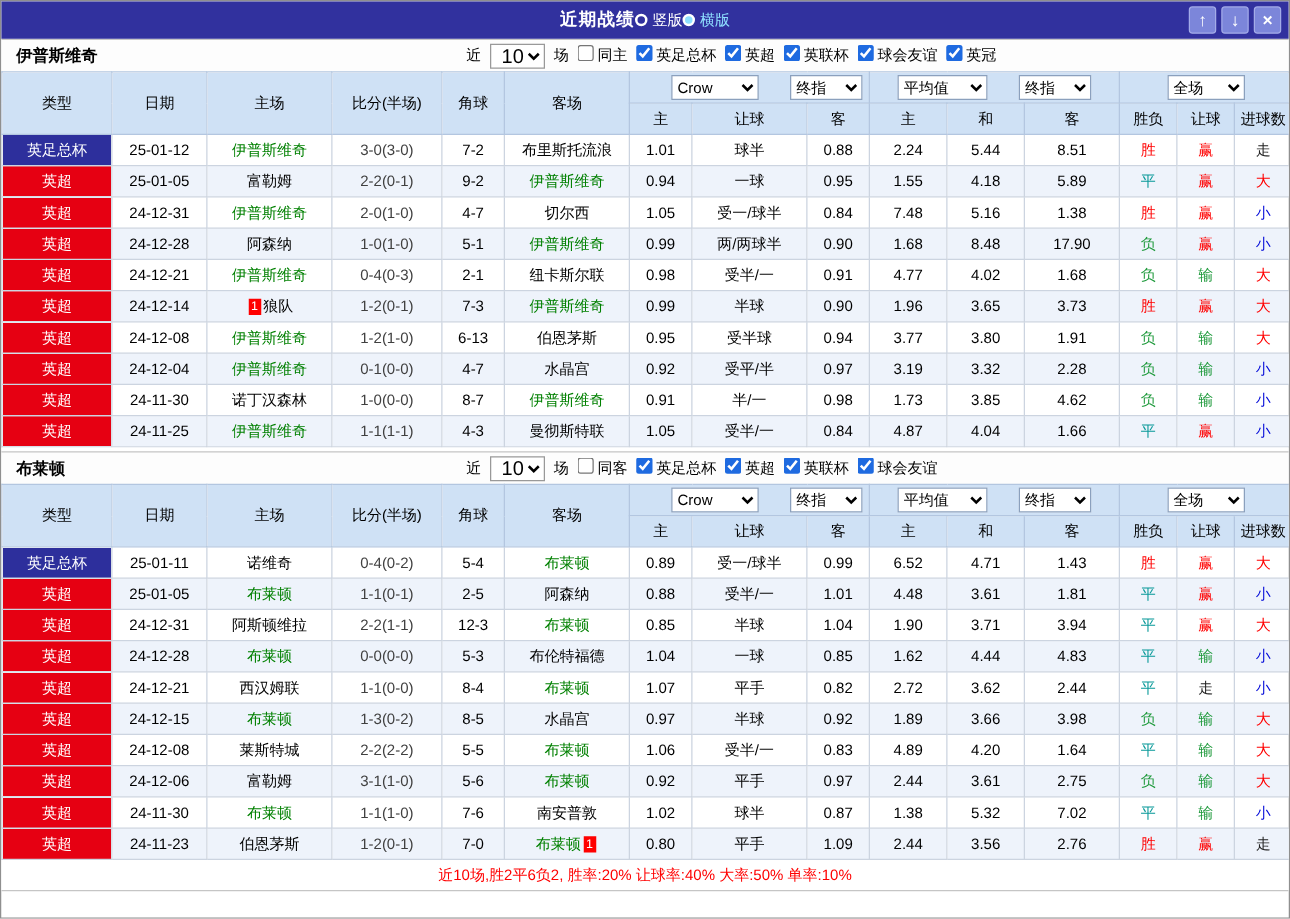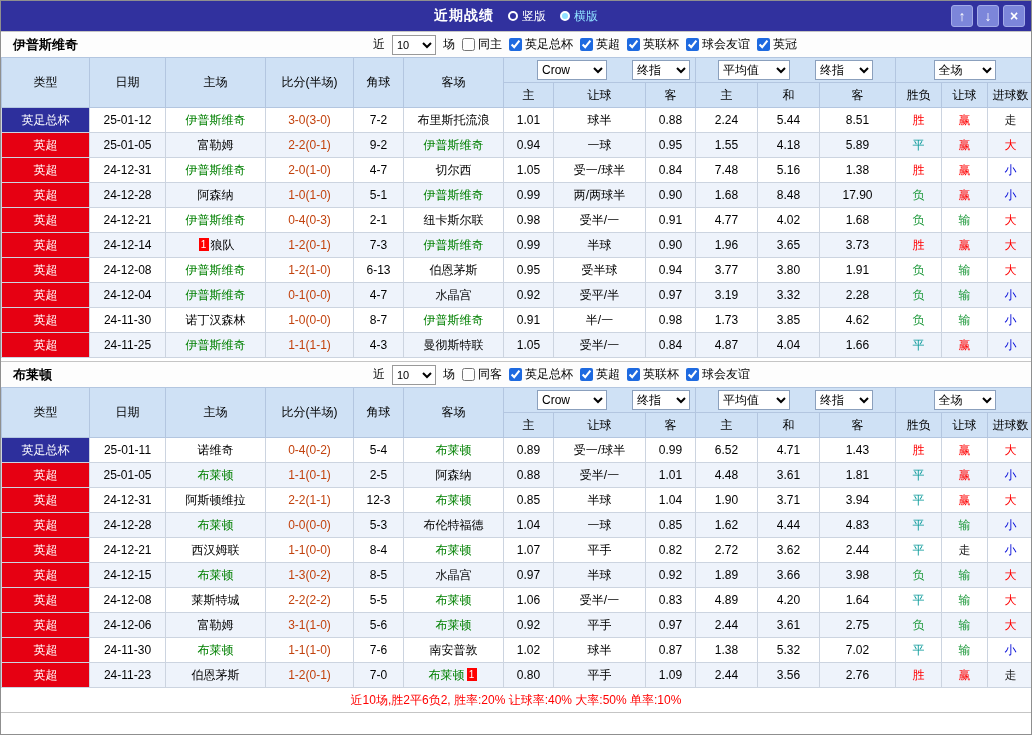--- a/index.html
+++ b/index.html
@@ -1,51 +1,51 @@
 <!DOCTYPE html>
 <html><head>
 <meta charset="utf-8">
 <style>
   * { box-sizing: border-box; margin: 0; padding: 0; }
   body { font-family: "Liberation Sans", "DejaVu Sans", sans-serif; font-size: 12px; color: #000; background: #fff; }
   .window { width: 1032px; height: 735px; border: 1px solid #8f8f8f; background: #fff; overflow: hidden; margin: 0 auto; }
 
   
   .titlebar { height: 30px; background: #31319e; color: #fff; display: flex; align-items: center; position: relative; }
-  .titlebar-center { margin: 0 auto; display: flex; align-items: center; gap: 14px; }
+  .titlebar-center { margin: 0 auto; display: flex; align-items: center; }
   .title { font-weight: bold; font-size: 14px; letter-spacing: 1px; }
   .radio-item { display: inline-flex; align-items: center; gap: 4px; cursor: pointer; }
   .radio { display: inline-block; width: 10px; height: 10px; border: 2px solid #fff; border-radius: 50%; background: transparent; }
   .radio.sel { background: #8fe0ff; }
   .lbl-on { color: #8fe0ff; }
   .titlebar-buttons { position: absolute; right: 6px; top: 4px; display: flex; gap: 4px; }
   .tb-btn { width: 22px; height: 22px; background: #7c86da; border: 1px solid #a3abe8; border-radius: 3px;
             color: #fff; font-size: 14px; font-weight: bold; line-height: 20px; text-align: center; cursor: pointer; }
 
   
   .section-header { height: 26px; display: flex; align-items: center; background: #fdfdfd; border-top: 1px solid #c5c5c5; }
   .team-name { font-weight: bold; font-size: 13px; padding-left: 12px; width: 372px; flex: none; }
   .filters { display: flex; align-items: center; gap: 7px; }
-  .filters select { height: 20px; font-size: 11px; border: 1px solid #999; background: #fff; }
-  label.chk { display: inline-flex; align-items: center; gap: 3px; cursor: pointer; }
+  .filters select { height: 20px; font-size: 16px; border: 1px solid #999; background: #fff; text-align: right; }
+  label.chk { display: inline-flex; align-items: flex-start; gap: 3px; cursor: pointer; }
   input[type="checkbox"] { width: 13px; height: 13px; accent-color: #1e6ae0; cursor: pointer; }
 
   
   table { width: 100%; border-collapse: collapse; table-layout: fixed; }
   th, td { border: 1px solid #ccd4e0; text-align: center; height: 25px; padding: 0 1px;
            overflow: hidden; white-space: nowrap; font-weight: normal; }
   thead th { background: #cfe1f5; border-color: #b3c6e0; }
   tbody tr:nth-child(even) { background: #eef3fb; }
   .hdr-selects { display: flex; align-items: center; justify-content: center; gap: 4px; }
   .hdr-selects select { height: 20px; font-size: 12px; border: 1px solid #8ba0bd; background: #fff; }
   .sel-book { width: 70px; margin-left: 28px; } .sel-final { width: 58px; margin-left: 21px; } .sel-avg { width: 72px; } .sel-scope { width: 62px; } .sel-count { width: 44px; }
 
   .lg-cup { background: #2d2f9c; color: #fff; }
   .lg-epl { background: #e60012; color: #fff; }
-  .score { color: #c2410c; margin-top: 16px; }
+  .score { color: #404040; margin-top: 16px; }
   .t-self { color: #008000; }
   .c-red { color: #f00; } .c-green { color: #1f9a3c; } .c-blue { color: #0008d8; }
   .c-teal { color: #0a9a9a; } .c-dark { color: #222; }
   .redcard { display: inline-block; background: #f00; color: #fff; font-size: 10px; line-height: 13px;
              min-width: 10px; height: 13px; padding: 0 1px; margin: 0 2px; vertical-align: 1px; }
   .redcard:empty { display: none; }
 
   .summary { height: 25px; line-height: 25px; text-align: center; color: #f00; background: #fff;
              border-bottom: 1px solid #c5c5c5; }
   .section-gap { height: 3px; background: #fff; }

